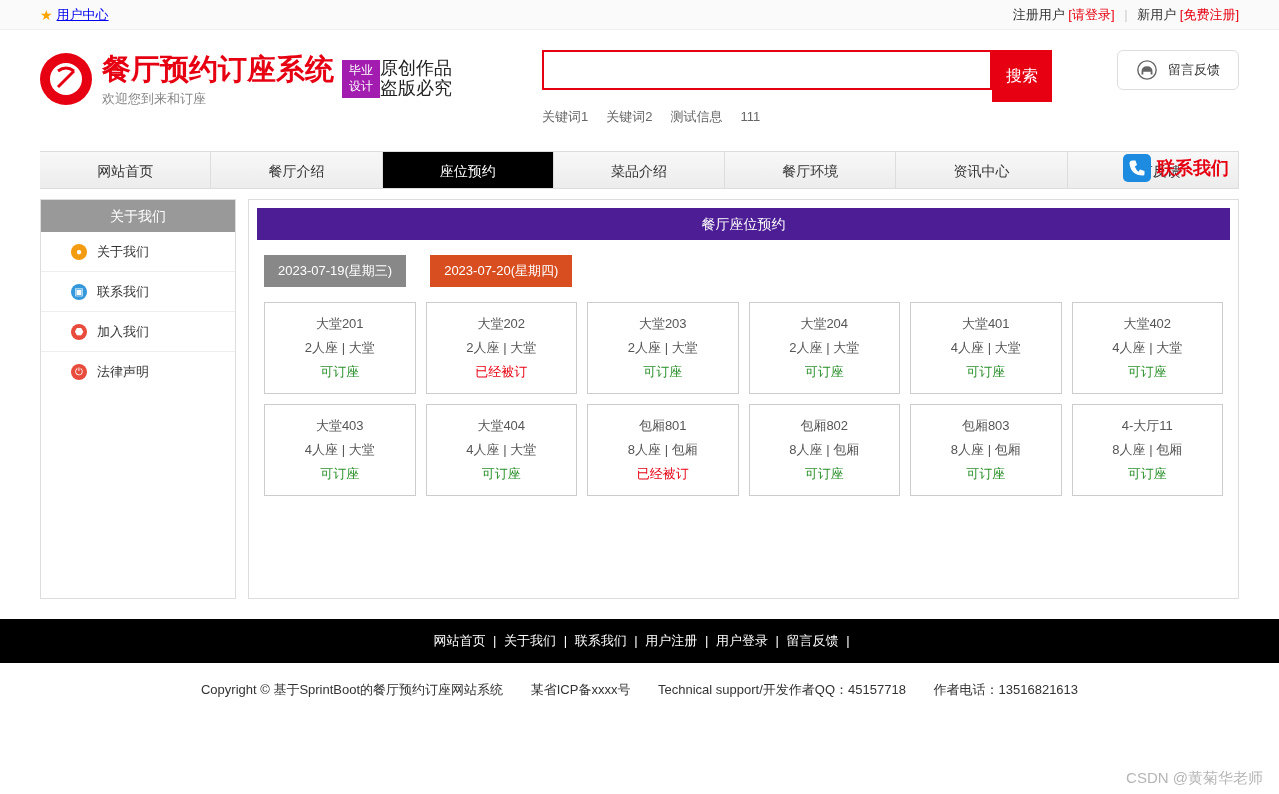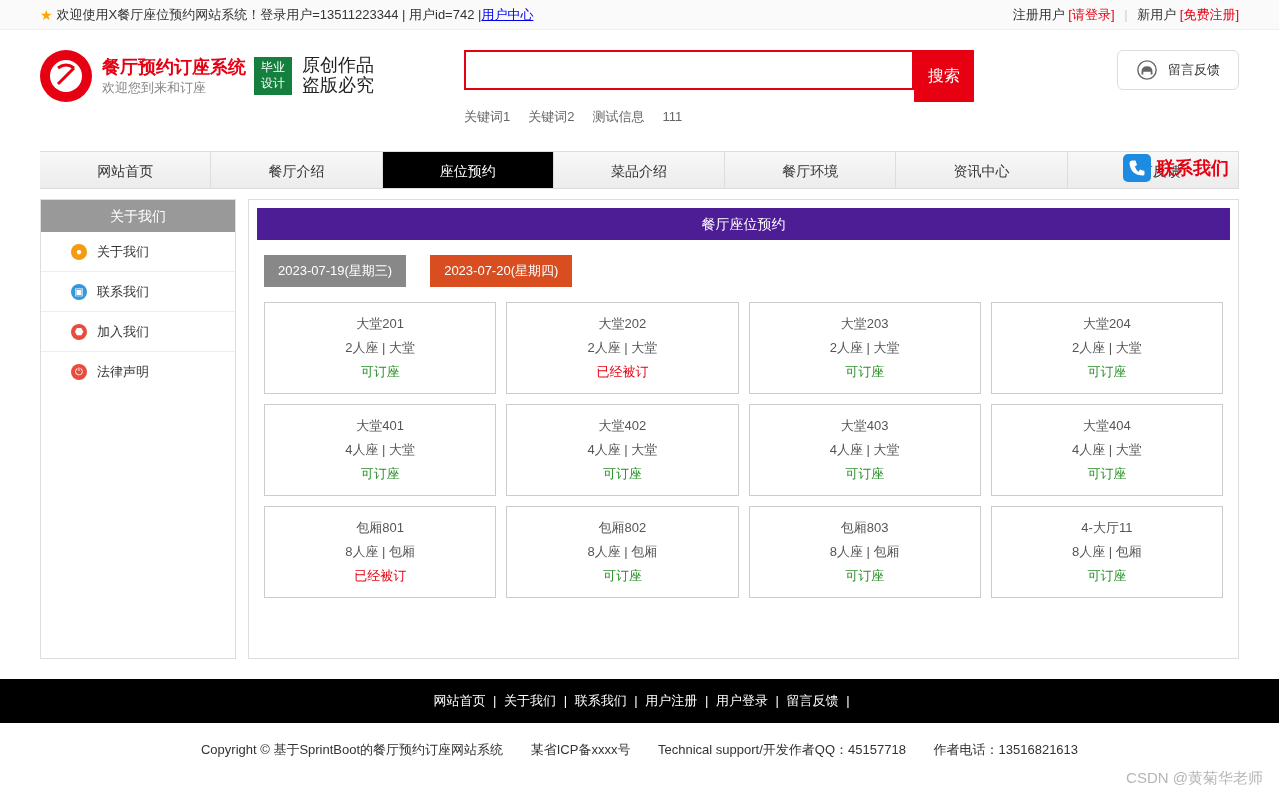--- a/index.html
+++ b/index.html
@@ -8,24 +8,24 @@
 .top-left { display: flex; align-items: center; }
 .star-icon { color: #ffa500; margin-right: 4px; font-size: 14px; }
 .top-right a { text-decoration: none; color: #333; }
 .red-link { color: #e60012 !important; }
 .sep { margin: 0 6px; color: #ccc; }
 .header { padding: 20px 40px 10px; display: flex; align-items: flex-start; }
 .logo-area { display: flex; align-items: center; }
 .logo-circle { width: 52px; height: 52px; border-radius: 50%; background: #e60012; display: flex; align-items: center; justify-content: center; margin-right: 10px; }
 .logo-circle svg { width: 36px; height: 36px; }
 .logo-text { }
-.logo-title { font-size: 18px; font-weight: bold; color: #e60012; }
+.logo-title { font-size: 29px; font-weight: bold; color: #e60012; }
 .logo-sub { font-size: 13px; color: #888; }
-.badge-box { background: #15803d; color: #fff; width: 38px; height: 38px; display: flex; flex-direction: column; align-items: center; justify-content: center; font-size: 12px; margin-left: 8px; line-height: 1.3; }
-.original-text { margin-left: 10px; font-family: "STKaiti", cursive; font-size: 18px; line-height: 1.1; color: #222; }
+.badge-box { background: #a21caf; color: #fff; width: 38px; height: 38px; display: flex; flex-direction: column; align-items: center; justify-content: center; font-size: 12px; margin-left: 8px; line-height: 1.3; }
+.original-text { font-family: "STKaiti", cursive; font-size: 18px; line-height: 1.1; color: #222; }
 .search-area { margin-left: 90px; }
 .search-box { display: flex; }
 .search-input { width: 450px; height: 40px; border: 2px solid #e60012; padding: 0 8px; font-size: 14px; outline: none; }
 .search-btn { width: 60px; height: 52px; background: #e60012; color: #fff; border: none; font-size: 16px; cursor: pointer; }
 .keywords { margin-top: 6px; color: #666; }
 .keywords span { margin-right: 18px; cursor: pointer; }
 .feedback-btn { margin-left: auto; border: 1px solid #ddd; border-radius: 6px; padding: 8px 18px; display: flex; align-items: center; cursor: pointer; height: 40px; }
 .feedback-icon { width: 22px; height: 22px; margin-right: 10px; }
 .nav { background: linear-gradient(#f8f8f8, #ececec); border: 1px solid #ddd; border-left: none; border-right: none; margin: 15px 40px 0; display: flex; position: relative; height: 38px; }
 .nav-item { flex: 1; text-align: center; line-height: 38px; border-right: 1px solid #ddd; cursor: pointer; font-size: 14px; }
@@ -37,40 +37,39 @@
 .sidebar { width: 196px; border: 1px solid #ddd; }
 .sidebar-header { background: #999; color: #fff; text-align: center; height: 32px; line-height: 32px; font-size: 14px; }
 .side-item { height: 40px; line-height: 40px; border-bottom: 1px solid #eee; padding-left: 30px; cursor: pointer; display: flex; align-items: center; }
 .side-item:last-child { border-bottom: none; }
 .side-icon { width: 16px; height: 16px; border-radius: 50%; margin-right: 10px; display: inline-flex; align-items: center; justify-content: center; font-size: 10px; color: #fff; }
 .content { flex: 1; border: 1px solid #ddd; min-height: 400px; padding-bottom: 60px; }
 .content-header { background: #4c1d95; color: #fff; text-align: center; height: 32px; line-height: 32px; font-size: 14px; margin: 8px; }
 .date-tabs { display: flex; gap: 24px; margin: 15px 15px; }
 .date-tab { padding: 7px 14px; background: #888; color: #fff; cursor: pointer; font-size: 13px; }
 .date-tab.active { background: #d94e20; }
-.seats-grid { display: grid; grid-template-columns: repeat(4, 1fr); gap: 10px; margin: 0 15px; }
+.seats-grid { display: grid; grid-template-columns: repeat(6, 1fr); gap: 10px; margin: 0 15px; }
 .seat-card { border: 1px solid #ccc; text-align: center; padding: 12px 4px; cursor: pointer; }
 .seat-name { color: #555; }
 .seat-info { color: #555; margin-top: 6px; }
 .seat-status { margin-top: 6px; font-size: 13px; }
 .status-ok { color: #2a8f2a; }
 .status-booked { color: #e60012; }
 .footer-nav { background: #000; color: #fff; text-align: center; padding: 13px 0; margin-top: 20px; }
 .footer-nav a { color: #fff; text-decoration: none; margin: 0 4px; }
 .footer-info { text-align: center; padding: 18px 0; color: #333; font-size: 13px; }
 .footer-info span { margin: 0 12px; }
 .watermark { position: fixed; right: 16px; bottom: 6px; color: rgba(120,120,120,0.55); font-size: 15px; pointer-events: none; }
 </style>
 </head>
 <body>
 
 <div class="top-bar">
   <div class="top-left">
     <span class="star-icon">★</span>
-    <span>欢迎使用X餐厅座位预约网站系统！登录用户=13511223344 | 用户id=742 | </span>
     <a href="#">用户中心</a>
   </div>
   <div class="top-right">
     <span>注册用户</span>
     <a href="#" class="red-link">[请登录]</a>
     <span class="sep">|</span>
     <span>新用户</span>
     <a href="#" class="red-link">[免费注册]</a>
   </div>
 </div>

